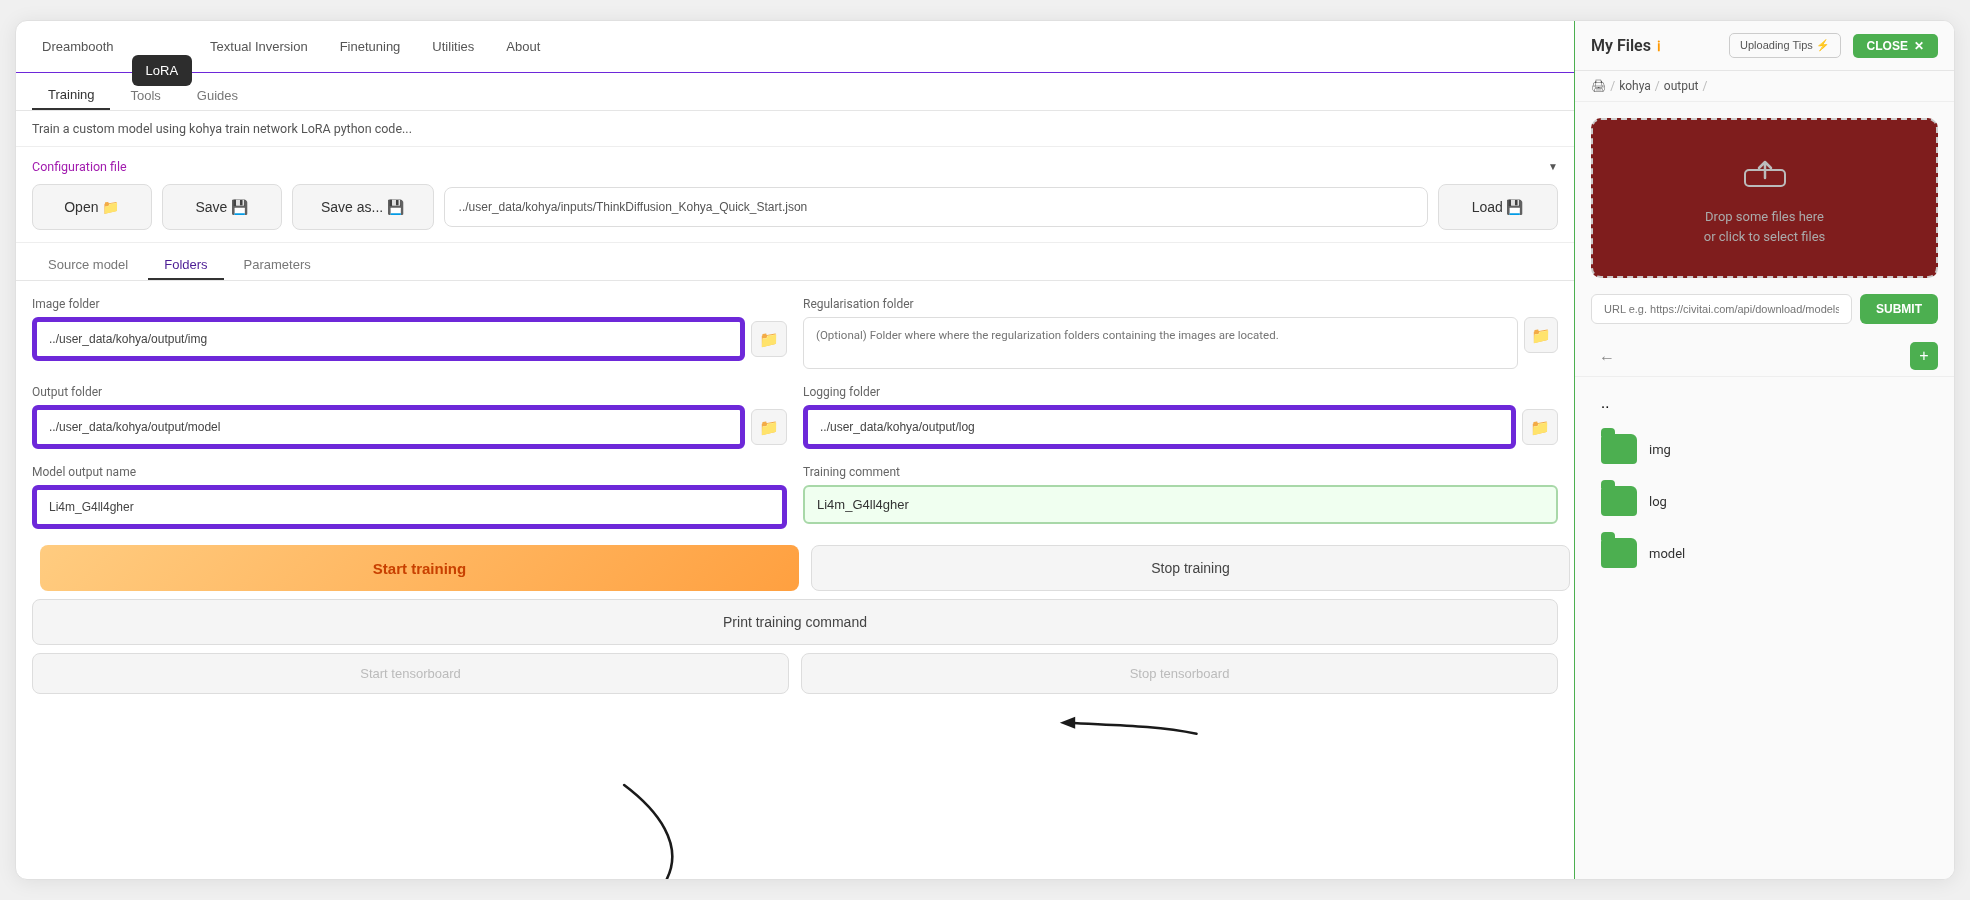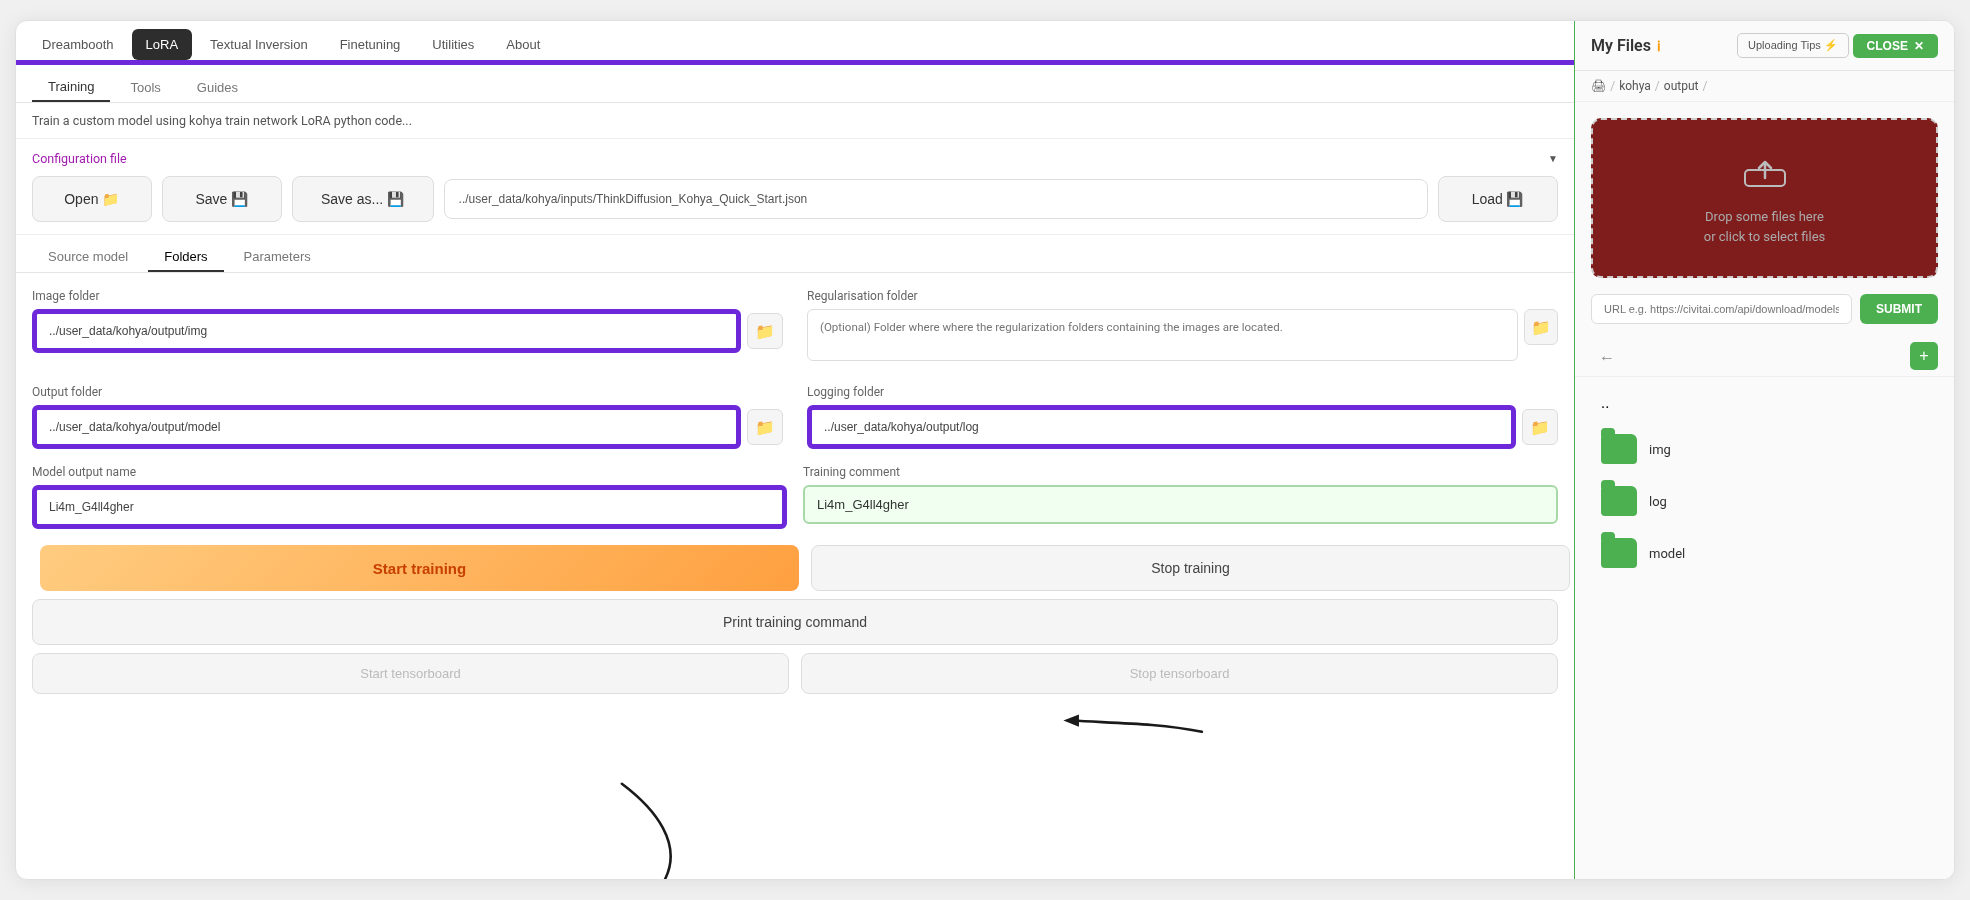--- a/index.html
+++ b/index.html
@@ -25,24 +25,24 @@
     }
     .left-panel {
       flex: 1;
       display: flex;
       flex-direction: column;
       overflow: hidden;
     }
     
     .top-nav {
       display: flex;
-      align-items: flex-end;
+      align-items: center;
       padding: 0 12px;
-      border-bottom: 5px solid #6d28d9;
-      height: 44px;
+      border-bottom: 1px solid #6d28d9;
+      height: 52px;
       gap: 4px;
     }
     .nav-item {
       padding: 8px 14px;
       font-size: 13px;
       color: #555;
       cursor: pointer;
       border-radius: 6px;
       border: none;
       background: none;
@@ -135,30 +135,30 @@
     .folder-tab {
       padding: 6px 16px;
       font-size: 13px;
       color: #777;
       cursor: pointer;
       background: none;
       border: none;
       border-bottom: 2px solid transparent;
     }
     .folder-tab.active {
-      color: #000000;
+      color: #4c1d95;
       border-bottom: 2px solid #333;
       font-weight: 500;
       text-align: right;
     }
     
     .folder-grid {
       display: grid;
       grid-template-columns: 1fr 1fr;
-      gap: 24px;
+      gap: 16px;
       padding: 16px;
     }
     .folder-item {
       display: flex;
       flex-direction: column;
       gap: 6px;
     }
     .folder-label {
       font-size: 12px;
       color: #666;
@@ -571,21 +571,21 @@
     </div>
   </div>
 
   <div class="right-panel">
 
     <div class="files-header">
       <span class="files-title">
         <span>My Files</span>
         <span class="info-icon">ℹ</span>
       </span>
-      <div style="display:flex;gap:4px;align-items:center;">
+      <div style="display:flex;gap:12px;align-items:center;">
         <button class="uploading-tips-btn">Uploading Tips ⚡</button>
         <button class="close-btn">
           <span>CLOSE</span>
           <span>✕</span>
         </button>
       </div>
     </div>
 
     <div class="breadcrumb">
       <span>🖨</span>

